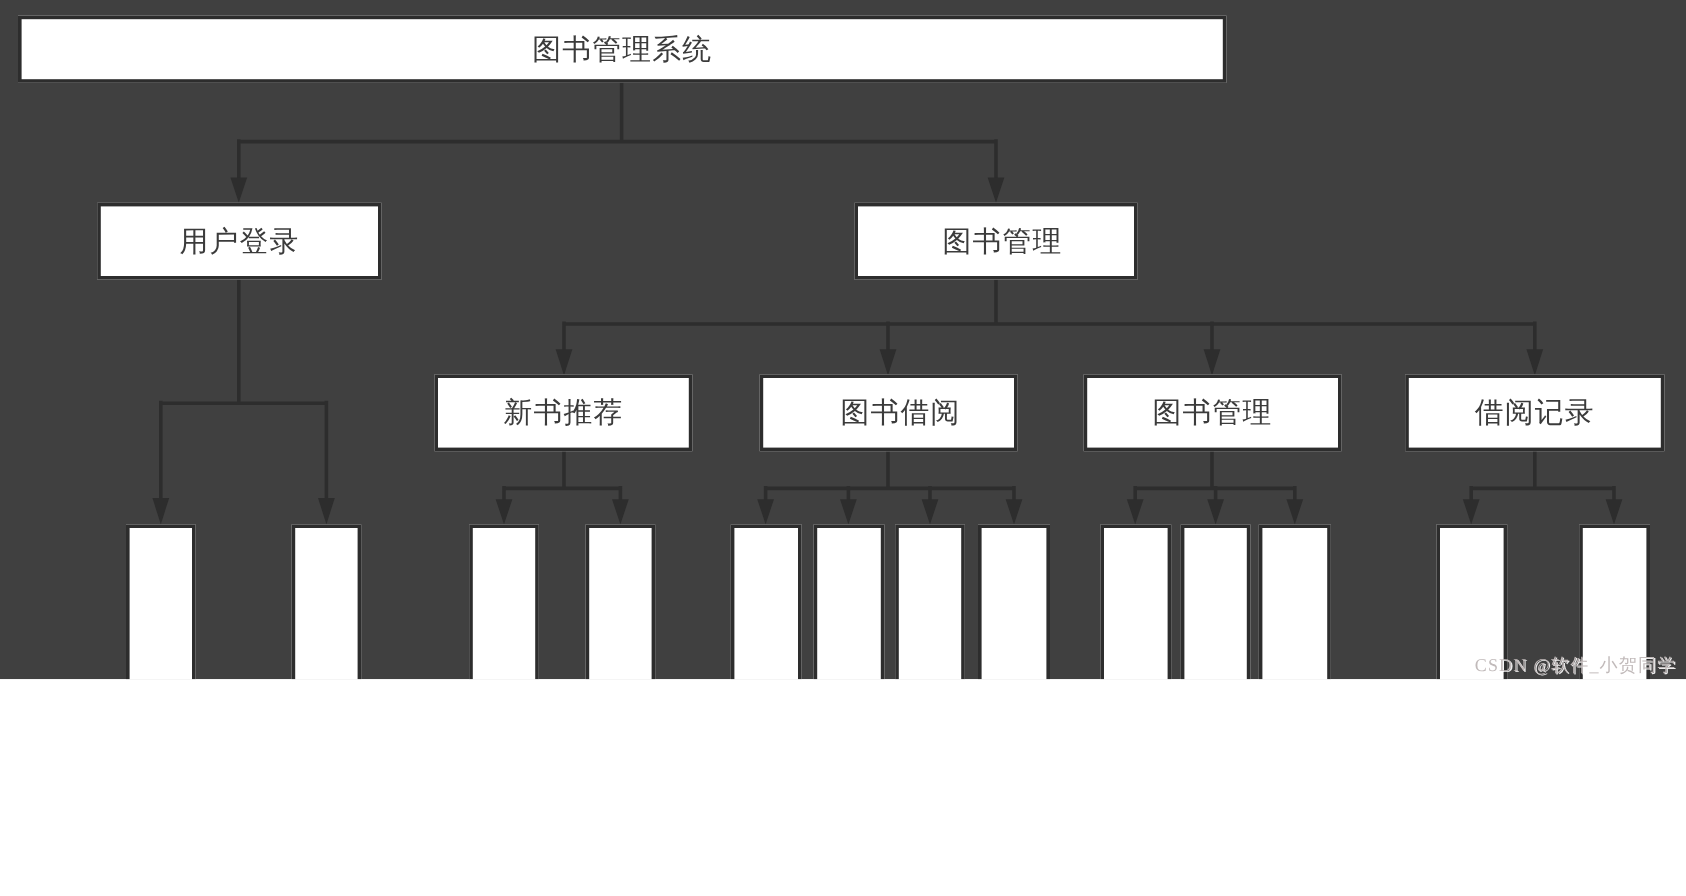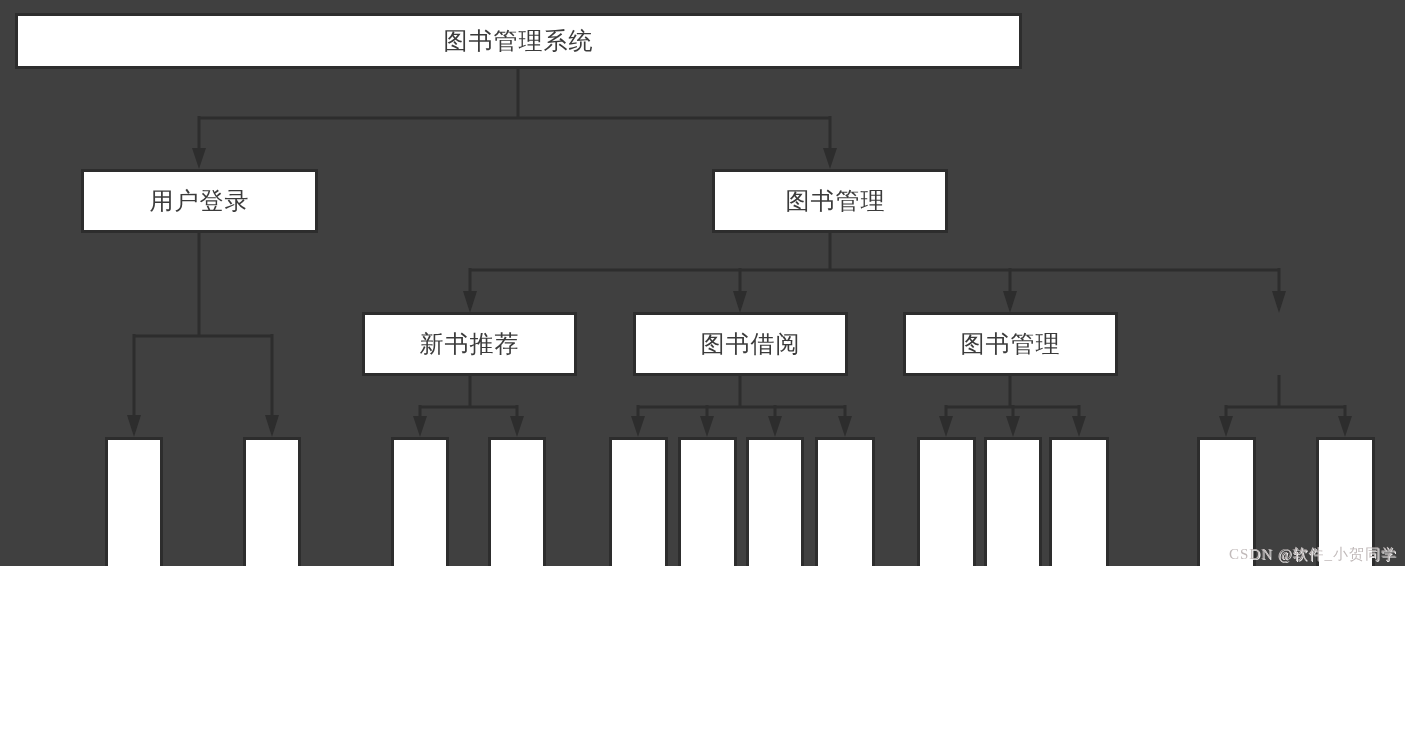--- a/index.html
+++ b/index.html
@@ -106,20 +106,23 @@
 
   <div class="node h-node" style="left:362px; top:312px; width:215px; height:64px;">
     <span>新书推荐</span>
   </div>
   <div class="node h-node" style="left:633px; top:312px; width:215px; height:64px;padding-left:20px;">
     <span>图书借阅</span>
   </div>
   <div class="node h-node" style="left:903px; top:312px; width:215px; height:64px;">
     <span>图书管理</span>
   </div>
+  <div class="node h-node" style="left:1171px; top:312px; width:216px; height:64px;">
+    <span>借阅记录</span>
+  </div>
 
   <div class="node leaf" style="left:105px; top:437px; width:58px; height:298px;">
     <span class="v-label">用户登录</span>
   </div>
   <div class="node leaf" style="left:243px; top:437px; width:58px; height:298px;">
     <span class="v-label">注销登录</span>
   </div>
 
   <div class="node leaf" style="left:391px; top:437px; width:58px; height:298px;">
     <span class="v-label">查询图书</span>

